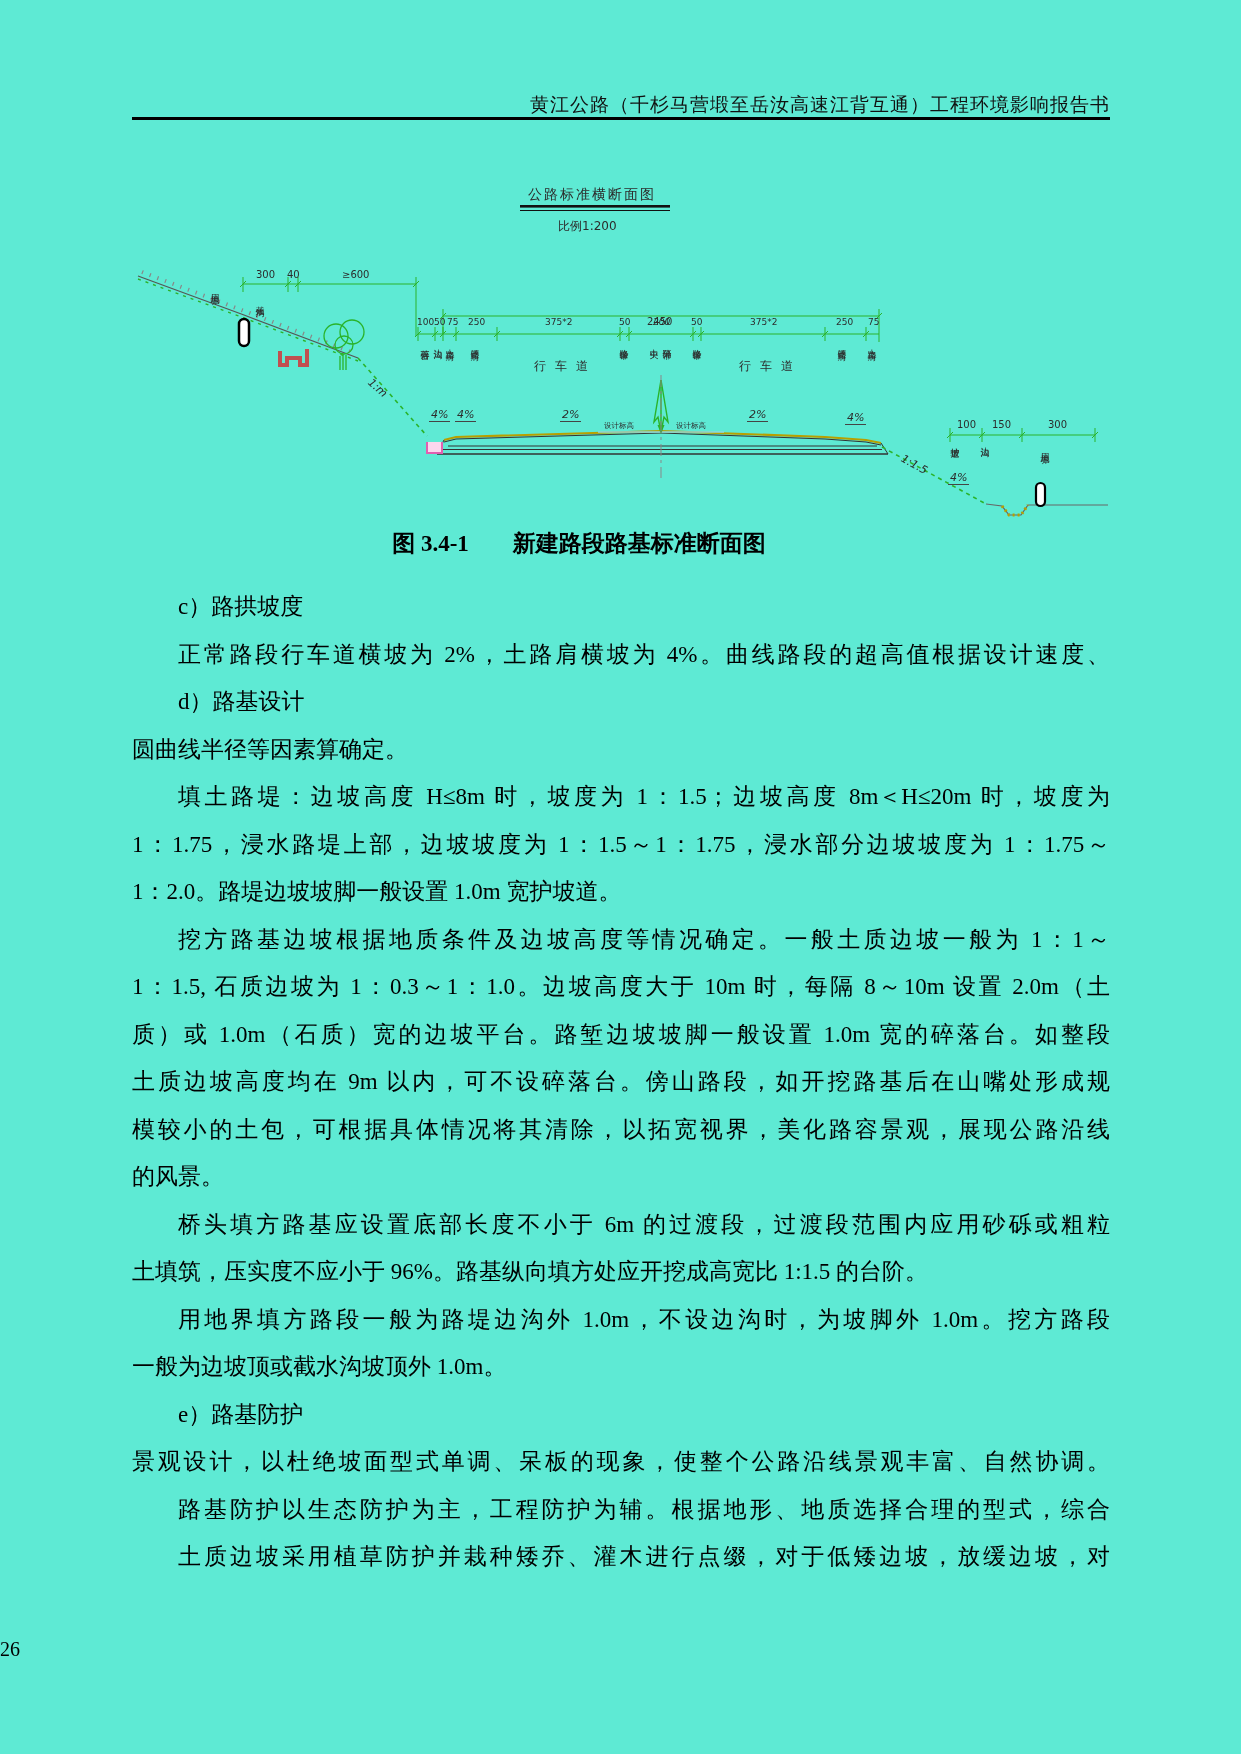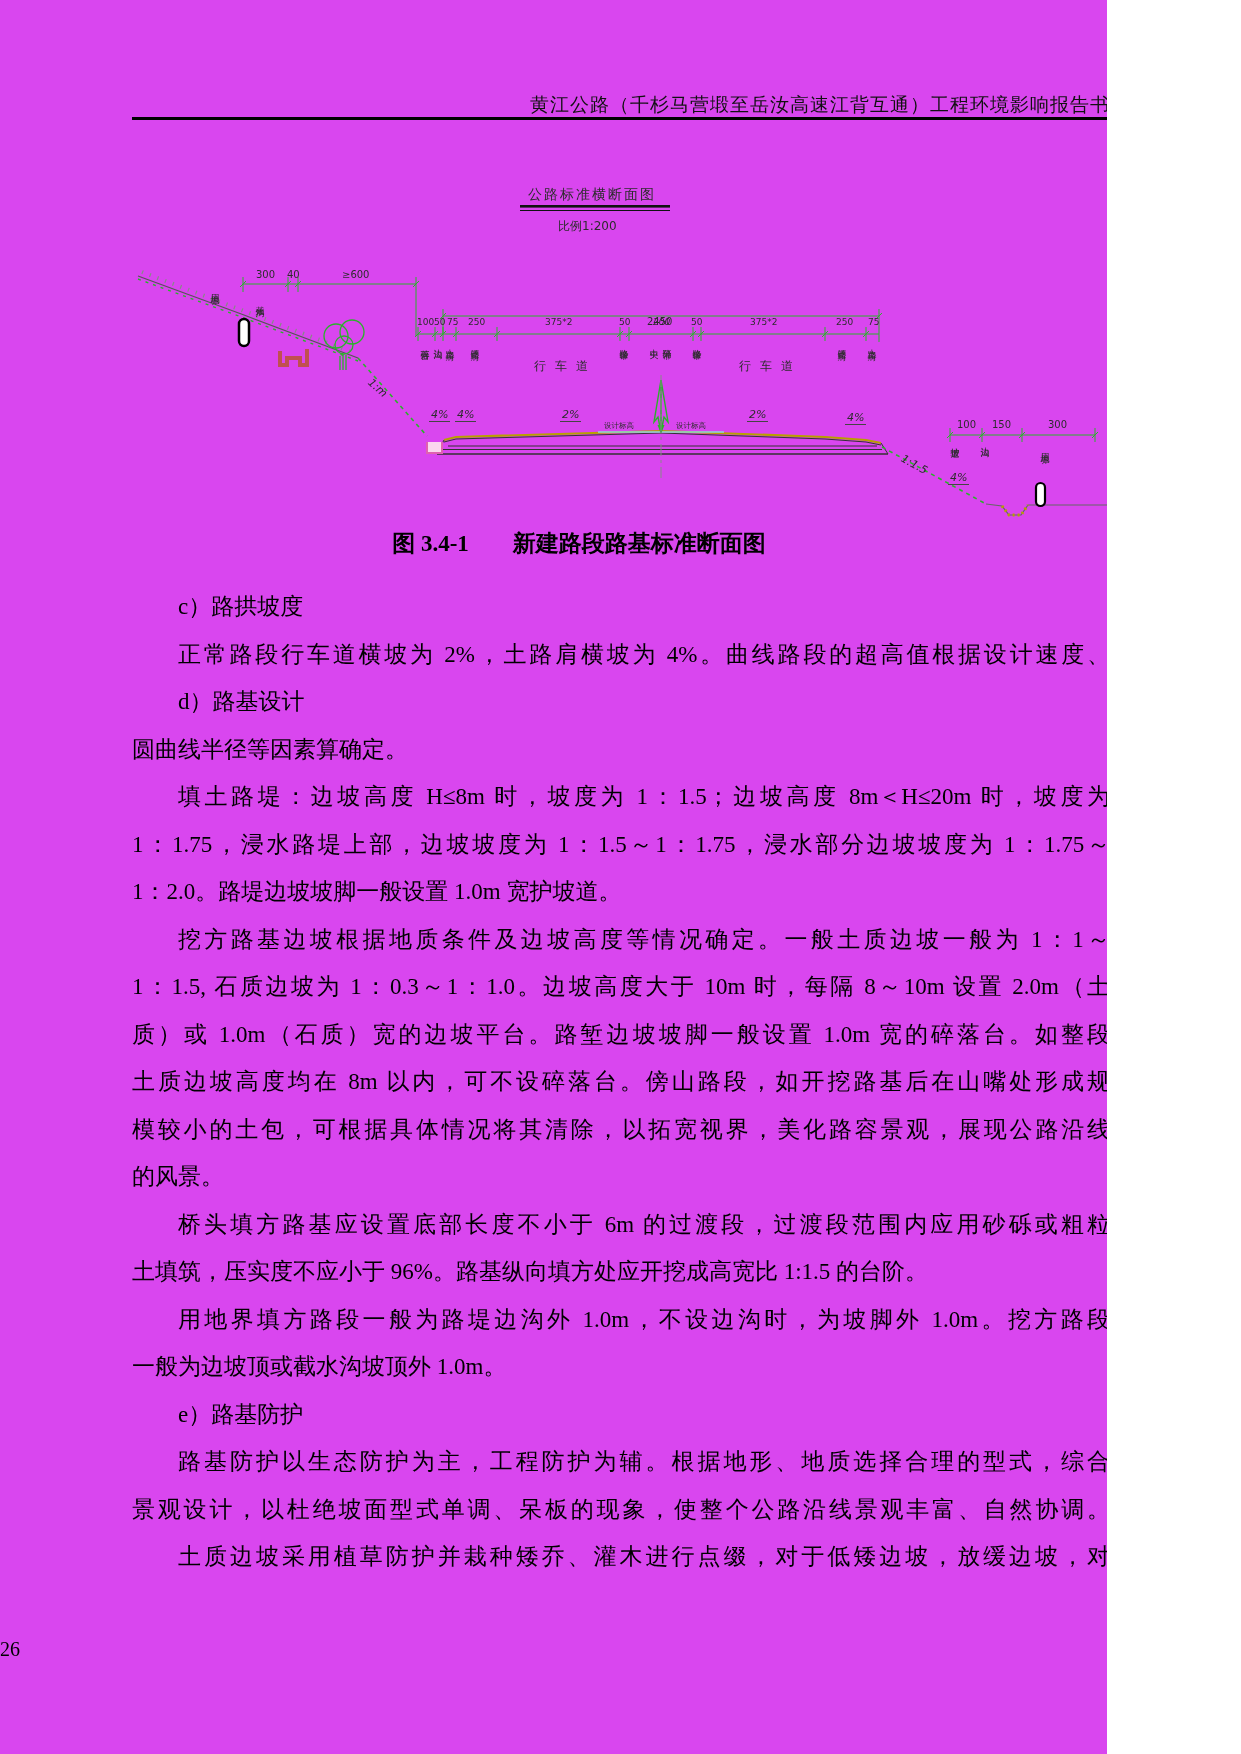--- a/index.html
+++ b/index.html
@@ -1,16 +1,16 @@
 <!DOCTYPE html>
 <html><head>
 <meta charset="utf-8">
 <style>
   html,body{margin:0;padding:0;background:#fff;}
-  .page{position:relative;width:1107px;height:1754px;background:#d946ef;overflow:hidden;
+  .page{position:relative;width:1241px;height:1754px;background:#5eead4;overflow:hidden;
         font-family:"Liberation Serif","DejaVu Serif",serif;color:#000;}
   
   .hdr{position:absolute;top:92px;left:132px;width:978px;text-align:right;
        font-size:19px;letter-spacing:1px;color:#111;}
   .hdr-rule{position:absolute;top:117px;left:132px;width:978px;height:3px;background:#000;}
   
   .diag{position:absolute;left:130px;top:166px;width:1000px;height:352px;}
   .diag svg{position:absolute;left:0;top:0;}
   .diag span{position:absolute;font-family:"DejaVu Sans","Liberation Sans",sans-serif;
              color:#2c2c2c;white-space:nowrap;}
@@ -215,28 +215,28 @@
     <div class="bl ind">c）路拱坡度</div>
     <div class="bl ind j">正常路段行车道横坡为 2%，土路肩横坡为 4%。曲线路段的超高值根据设计速度、</div>
     <div class="bl ind">d）路基设计</div>
     <div class="bl">圆曲线半径等因素算确定。</div>
     <div class="bl ind j">填土路堤：边坡高度 H≤8m 时，坡度为 1：1.5；边坡高度 8m＜H≤20m 时，坡度为</div>
     <div class="bl j">1：1.75，浸水路堤上部，边坡坡度为 1：1.5～1：1.75，浸水部分边坡坡度为 1：1.75～</div>
     <div class="bl">1：2.0。路堤边坡坡脚一般设置 1.0m 宽护坡道。</div>
     <div class="bl ind j">挖方路基边坡根据地质条件及边坡高度等情况确定。一般土质边坡一般为 1：1～</div>
     <div class="bl j">1：1.5, 石质边坡为 1：0.3～1：1.0。边坡高度大于 10m 时，每隔 8～10m 设置 2.0m（土</div>
     <div class="bl j">质）或 1.0m（石质）宽的边坡平台。路堑边坡坡脚一般设置 1.0m 宽的碎落台。如整段</div>
-    <div class="bl j">土质边坡高度均在 8m 以内，可不设碎落台。傍山路段，如开挖路基后在山嘴处形成规</div>
+    <div class="bl j">土质边坡高度均在 9m 以内，可不设碎落台。傍山路段，如开挖路基后在山嘴处形成规</div>
     <div class="bl j">模较小的土包，可根据具体情况将其清除，以拓宽视界，美化路容景观，展现公路沿线</div>
     <div class="bl">的风景。</div>
     <div class="bl ind j">桥头填方路基应设置底部长度不小于 6m 的过渡段，过渡段范围内应用砂砾或粗粒</div>
     <div class="bl">土填筑，压实度不应小于 96%。路基纵向填方处应开挖成高宽比 1:1.5 的台阶。</div>
     <div class="bl ind j">用地界填方路段一般为路堤边沟外 1.0m，不设边沟时，为坡脚外 1.0m。挖方路段</div>
     <div class="bl">一般为边坡顶或截水沟坡顶外 1.0m。</div>
     <div class="bl ind">e）路基防护</div>
+    <div class="bl j">景观设计，以杜绝坡面型式单调、呆板的现象，使整个公路沿线景观丰富、自然协调。</div>
     <div class="bl ind j">路基防护以生态防护为主，工程防护为辅。根据地形、地质选择合理的型式，综合</div>
-    <div class="bl j">景观设计，以杜绝坡面型式单调、呆板的现象，使整个公路沿线景观丰富、自然协调。</div>
     <div class="bl ind j">土质边坡采用植草防护并栽种矮乔、灌木进行点缀，对于低矮边坡，放缓边坡，对</div>
   </div>
 
   <div class="pagenum">26</div>
 
 </div>
 
 </body></html>

